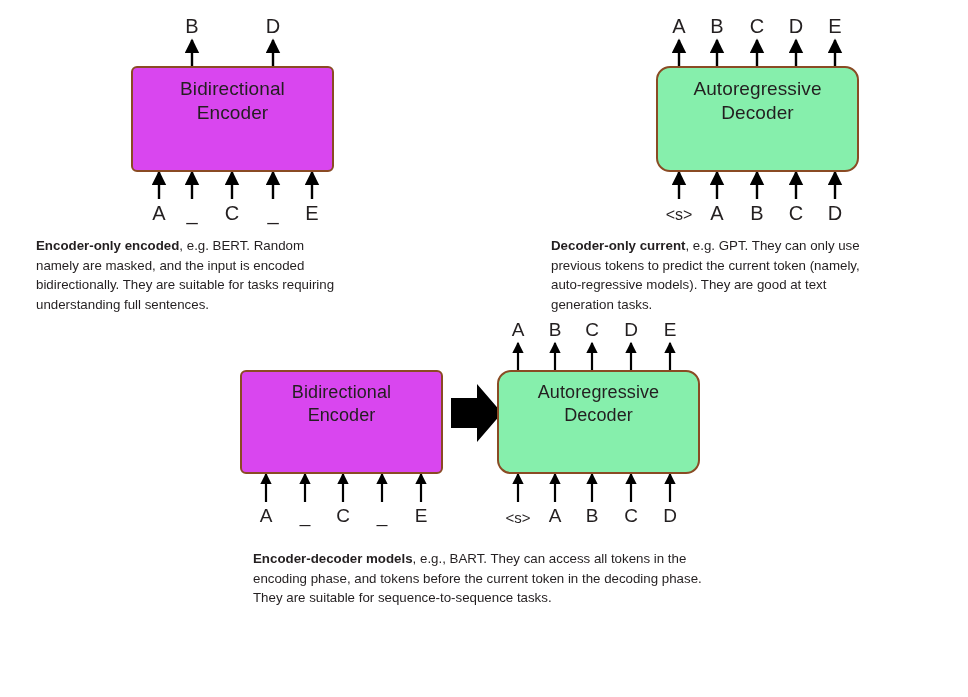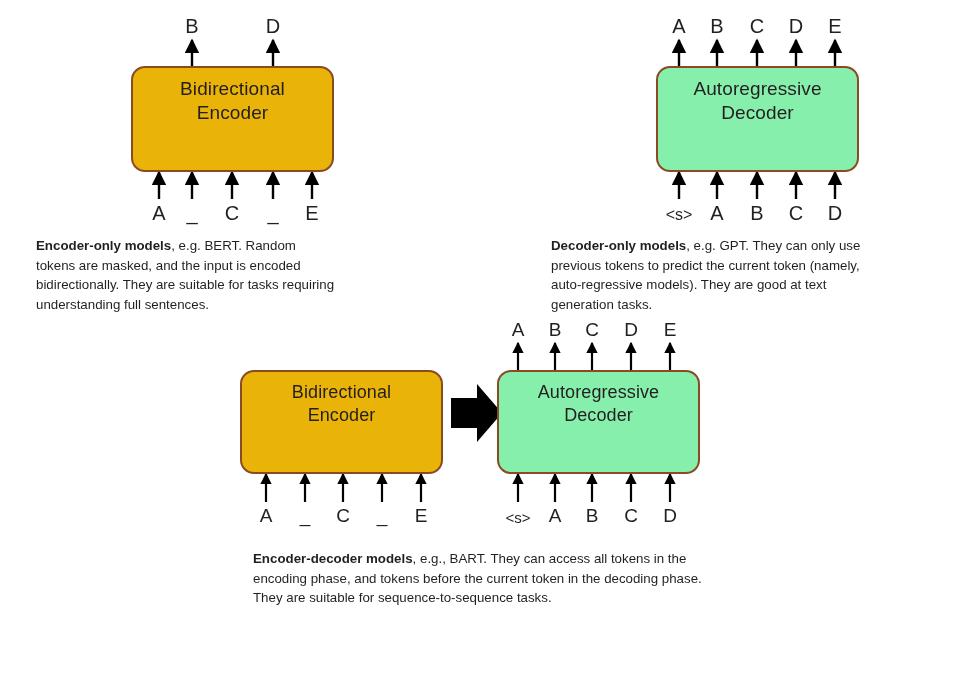--- a/index.html
+++ b/index.html
@@ -26,21 +26,21 @@
     position: absolute;
     box-sizing: border-box;
     border: 2.5px solid #8A4B24;
     border-radius: 14px;
     display: flex;
     flex-direction: column;
     align-items: center;
     justify-content: flex-start;
     padding-top: 9px;
   }
-  .model-box.enc { background: #eab308; }
+  .model-box.enc { background: #d946ef; border-radius: 6px; }
   .model-box.dec { background: #86efac; }
   .model-box .ln {
     font-size: 19px;
     line-height: 24px;
     color: #231f20;
     letter-spacing: 0.1px;
     white-space: nowrap;
   }
   .model-box.small .ln { font-size: 18px; line-height: 23px; }
   
@@ -182,41 +182,41 @@
   <div class="tok" style="left:192px; top:16px;">B</div>
   <div class="tok" style="left:273px; top:16px;">D</div>
 
   <div class="tok" style="left:159px; top:203px;">A</div>
   <div class="tok" style="left:192px; top:203px;">_</div>
   <div class="tok" style="left:232px; top:203px;">C</div>
   <div class="tok" style="left:273px; top:203px;">_</div>
   <div class="tok" style="left:312px; top:203px;">E</div>
 
   <div class="desc" style="left:36px; top:236px; width:300px;">
-    <b>Encoder-only models</b><span>, e.g. BERT. Random tokens are masked, and the input is encoded bidirectionally. They are suitable for tasks requiring understanding full sentences.</span>
+    <b>Encoder-only encoded</b><span>, e.g. BERT. Random namely are masked, and the input is encoded bidirectionally. They are suitable for tasks requiring understanding full sentences.</span>
   </div>
 
   <div class="model-box dec" style="left:656px; top:66px; width:203px; height:106px;">
     <div class="ln">Autoregressive</div>
     <div class="ln">Decoder</div>
   </div>
   <div class="tok" style="left:679px; top:16px;">A</div>
   <div class="tok" style="left:717px; top:16px;">B</div>
   <div class="tok" style="left:757px; top:16px;">C</div>
   <div class="tok" style="left:796px; top:16px;">D</div>
   <div class="tok" style="left:835px; top:16px;">E</div>
 
   <div class="tok sos" style="left:679px; top:205px;">&lt;s&gt;</div>
   <div class="tok" style="left:717px; top:203px;">A</div>
   <div class="tok" style="left:757px; top:203px;">B</div>
   <div class="tok" style="left:796px; top:203px;">C</div>
   <div class="tok" style="left:835px; top:203px;">D</div>
 
   <div class="desc" style="left:551px; top:236px; width:320px;">
-    <b>Decoder-only models</b><span>, e.g. GPT. They can only use previous tokens to predict the current token (namely, auto-regressive models). They are good at text generation tasks.</span>
+    <b>Decoder-only current</b><span>, e.g. GPT. They can only use previous tokens to predict the current token (namely, auto-regressive models). They are good at text generation tasks.</span>
   </div>
 
   <div class="model-box enc small" style="left:240px; top:370px; width:203px; height:104px;">
     <div class="ln">Bidirectional</div>
     <div class="ln">Encoder</div>
   </div>
   <div class="model-box dec small" style="left:497px; top:370px; width:203px; height:104px;">
     <div class="ln">Autoregressive</div>
     <div class="ln">Decoder</div>
   </div>

